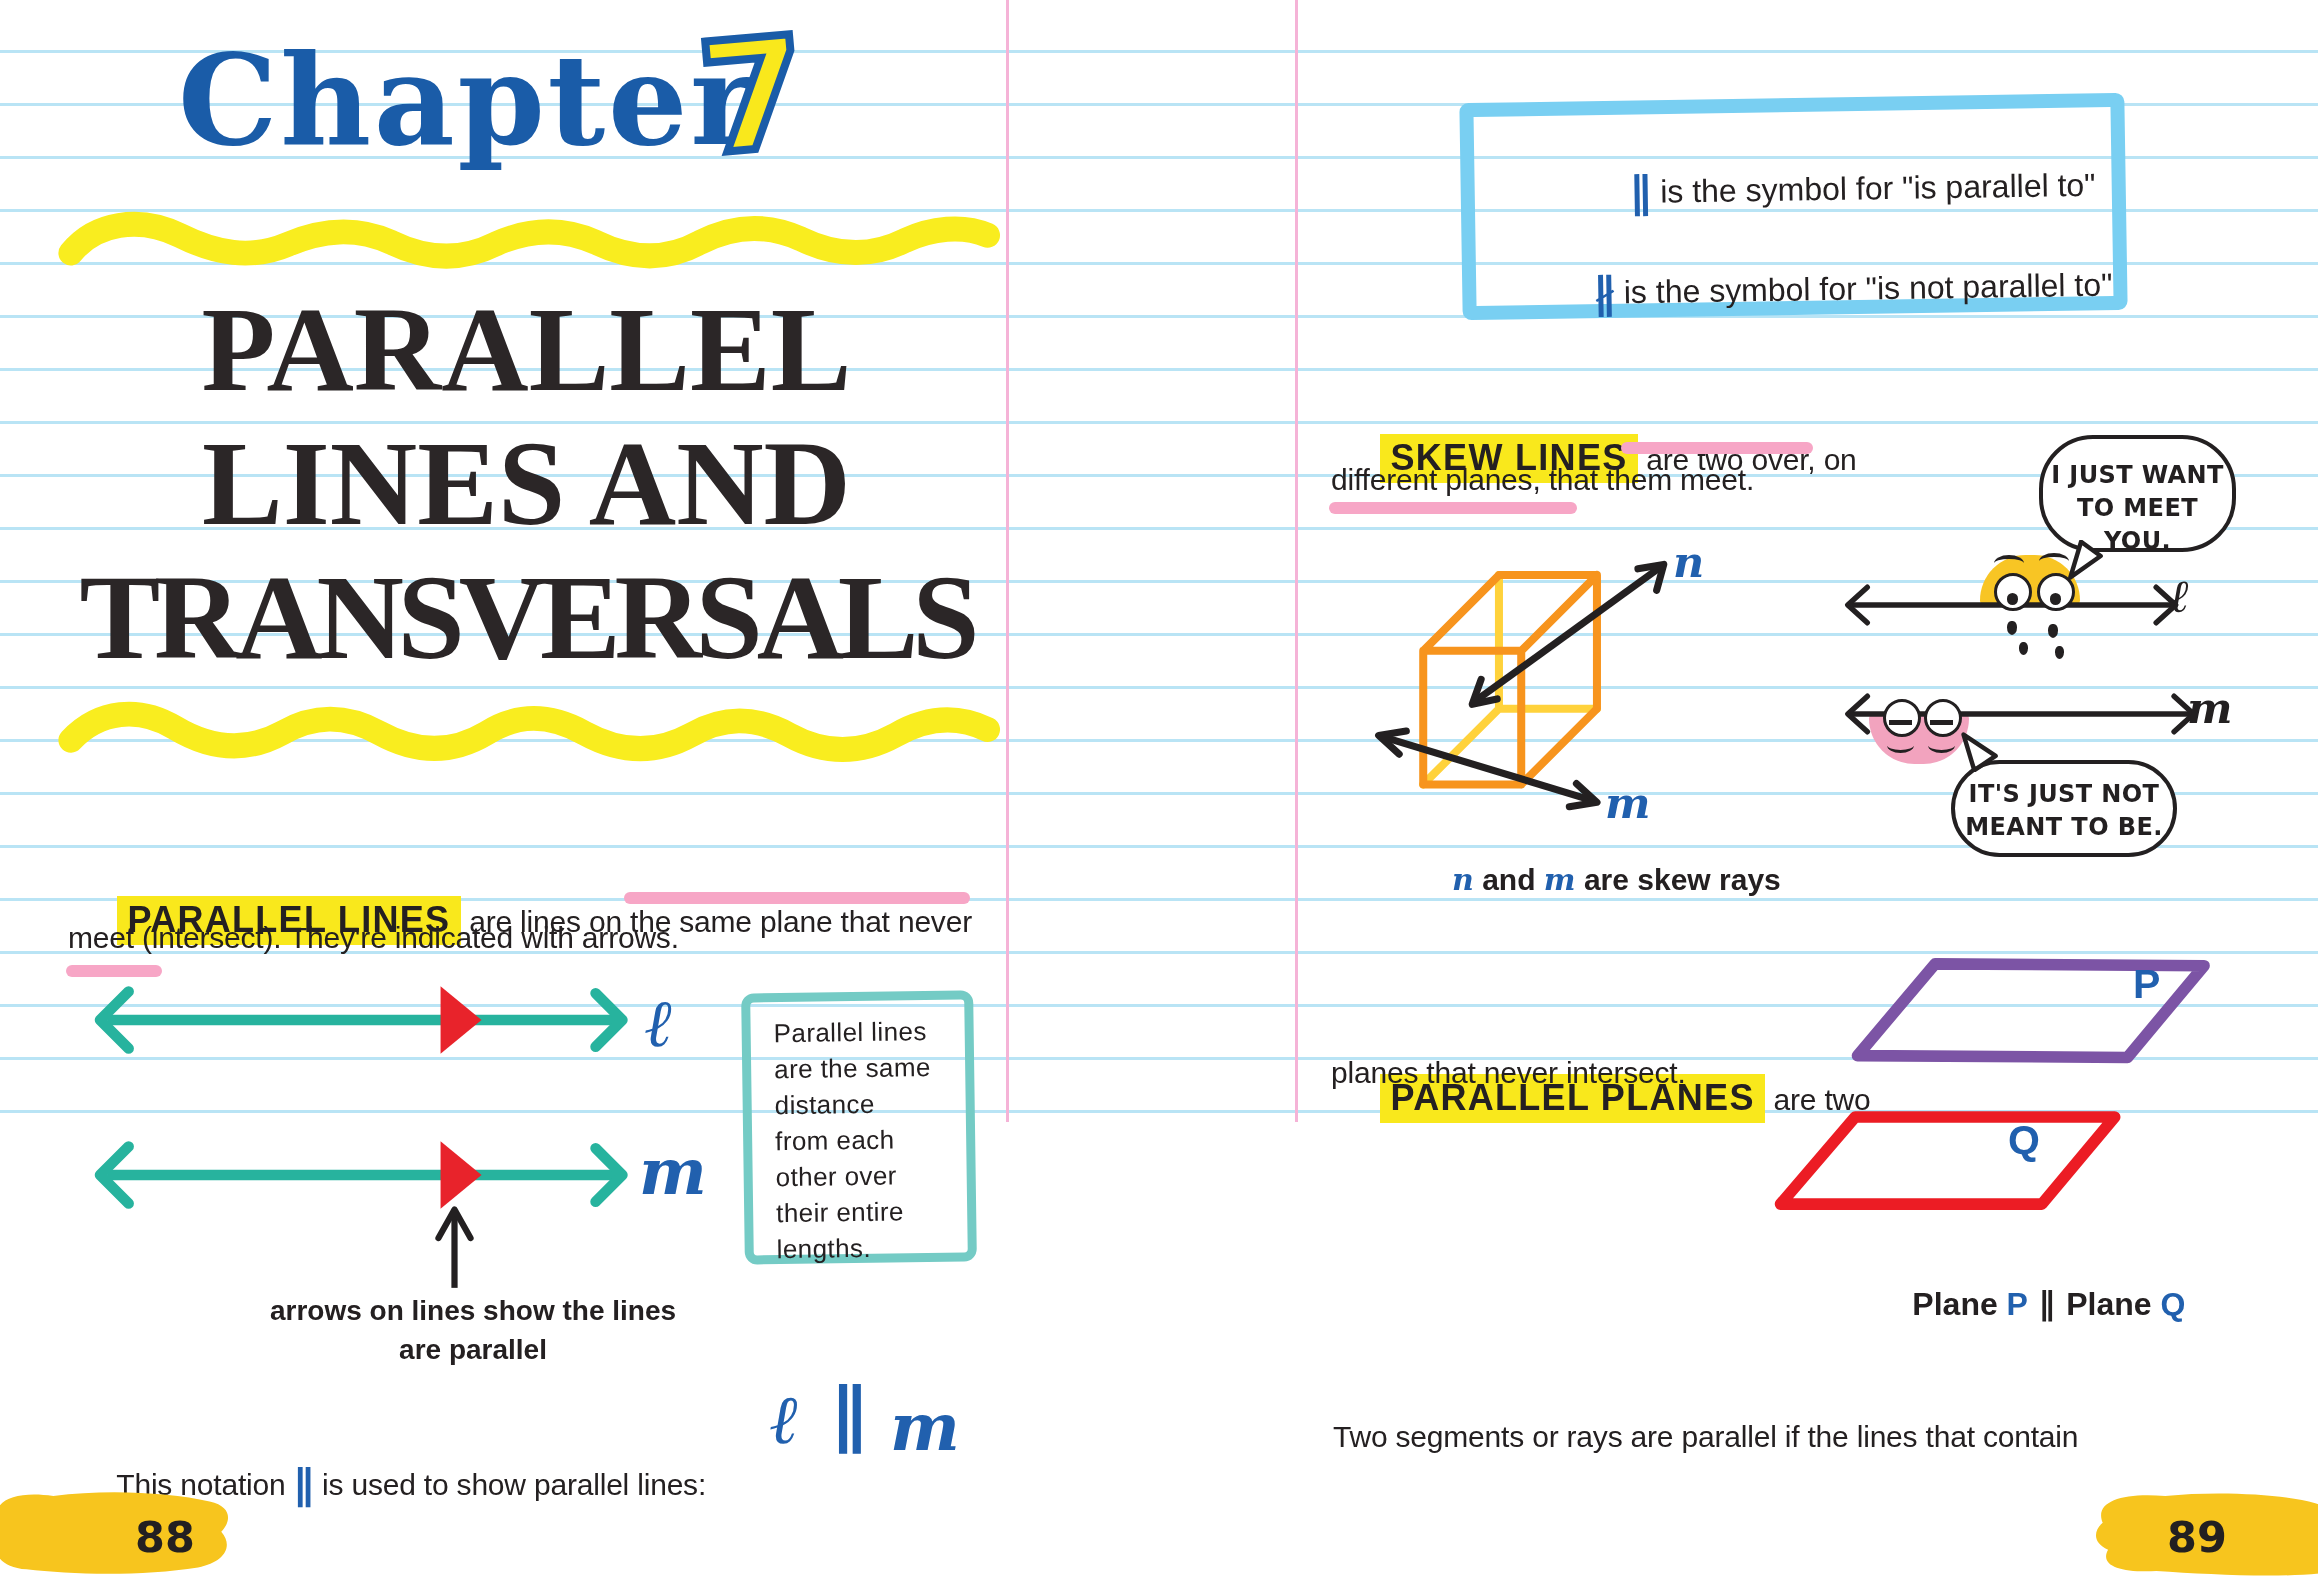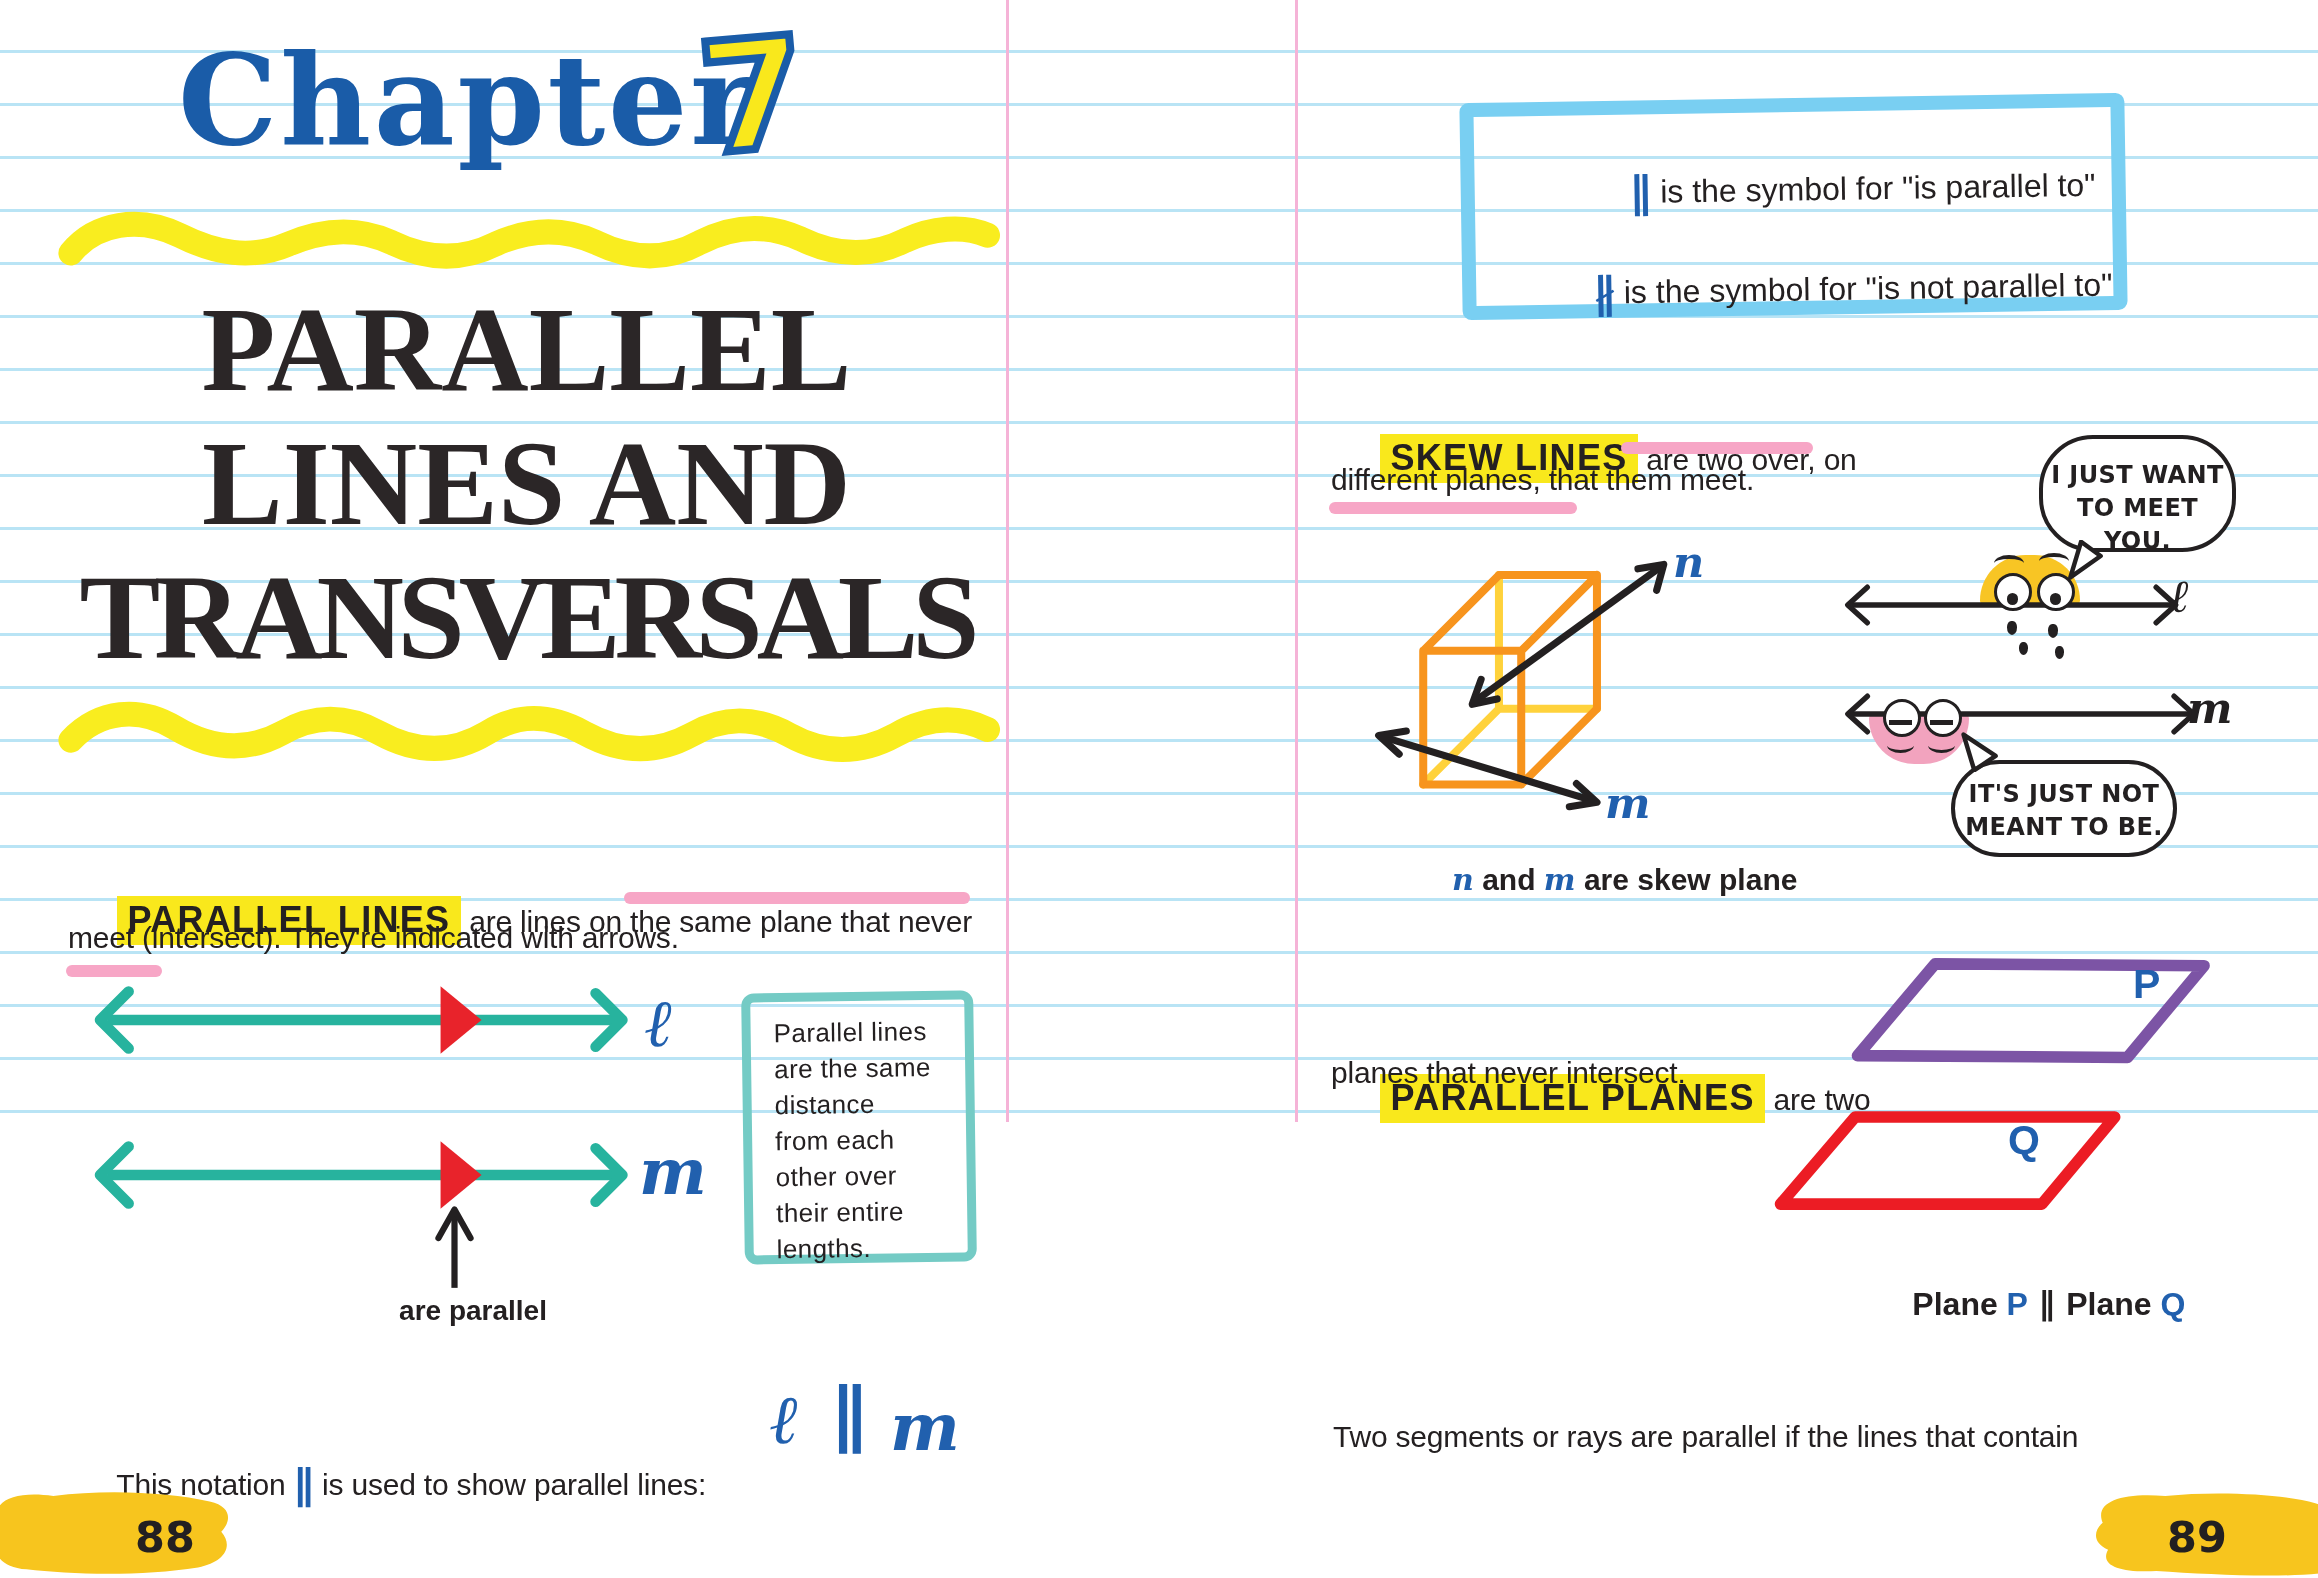--- a/index.html
+++ b/index.html
@@ -107,20 +107,21 @@
         <div>their entire</div>
         <div>lengths.</div>
       </div>
     </div>
 
     <svg class="abs" style="left:426px;top:1197px;" width="57" height="98" viewBox="0 0 64 110">
       <line x1="32" y1="18" x2="32" y2="102" stroke="#232021" stroke-width="7"></line>
       <path d="M14 46 L32 14 L50 46" fill="none" stroke="#232021" stroke-width="7" stroke-linecap="round" stroke-linejoin="round"></path>
     </svg>
     <div class="abs hand capt" style="left:161px;top:1291px;width:624px;">
+      <div>arrows on lines show the lines</div>
       <div>are parallel</div>
     </div>
 
     <div class="abs hand body-text" style="left:68px;top:1407px;">
       <span>This notation </span><span class="sym" style="font-size:41px;vertical-align:-3.6px;">∥</span><span> is used to show parallel lines:</span>
     </div>
     <div class="abs script blue" style="left:769px;top:1380px;font-size:68px;">ℓ</div>
     <div class="abs sym" style="left:831px;top:1373px;font-size:71px;">∥</div>
     <div class="abs script blue" style="left:890px;top:1388px;font-size:66px;font-weight:bold;">m</div>
 
@@ -155,21 +156,21 @@
       <path d="M158 184 L130 190 L140 162" fill="none" stroke="#232021" stroke-width="8" stroke-linecap="round" stroke-linejoin="round"></path>
       <path d="M316 38 L345 33 L337 62" fill="none" stroke="#232021" stroke-width="8" stroke-linecap="round" stroke-linejoin="round"></path>
       <line x1="28" y1="226" x2="268" y2="299" stroke="#232021" stroke-width="8"></line>
       <path d="M48 246 L25 225 L56 220" fill="none" stroke="#232021" stroke-width="8" stroke-linecap="round" stroke-linejoin="round"></path>
       <path d="M247 279 L270 300 L239 305" fill="none" stroke="#232021" stroke-width="8" stroke-linecap="round" stroke-linejoin="round"></path>
     </svg>
     <div class="abs script blue" style="left:1673px;top:537px;font-size:43px;font-weight:bold;">n</div>
     <div class="abs script blue" style="left:1605px;top:778px;font-size:43px;font-weight:bold;">m</div>
 
     <div class="abs hand" style="left:1402px;top:828px;font-size:30px;font-weight:bold;white-space:pre;">
-      <span class="script blue">n</span><span> and </span><span class="script blue">m</span><span> are skew plane</span>
+      <span class="script blue">n</span><span> and </span><span class="script blue">m</span><span> are skew rays</span>
     </div>
 
     <div class="abs" style="left:1980px;top:555px;width:100px;height:50px;background:var(--face_yellow);border-radius:54px 54px 5.4px 5.4px;"></div>
     <svg class="abs" style="left:1835px;top:564px;" width="357" height="82" viewBox="0 0 400 92">
       <line x1="18" y1="46" x2="378" y2="46" stroke="#232021" stroke-width="6"></line>
       <path d="M36 26 L14 46 L36 66" fill="none" stroke="#232021" stroke-width="6" stroke-linecap="round" stroke-linejoin="round"></path>
       <path d="M360 26 L382 46 L360 66" fill="none" stroke="#232021" stroke-width="6" stroke-linecap="round" stroke-linejoin="round"></path>
     </svg>
     <div class="eye" style="left:1994px;top:573px;width:32px;height:32px;">
       <div class="pupil" style="left:9.8px;top:17px;width:11.6px;height:11.6px;"></div>

